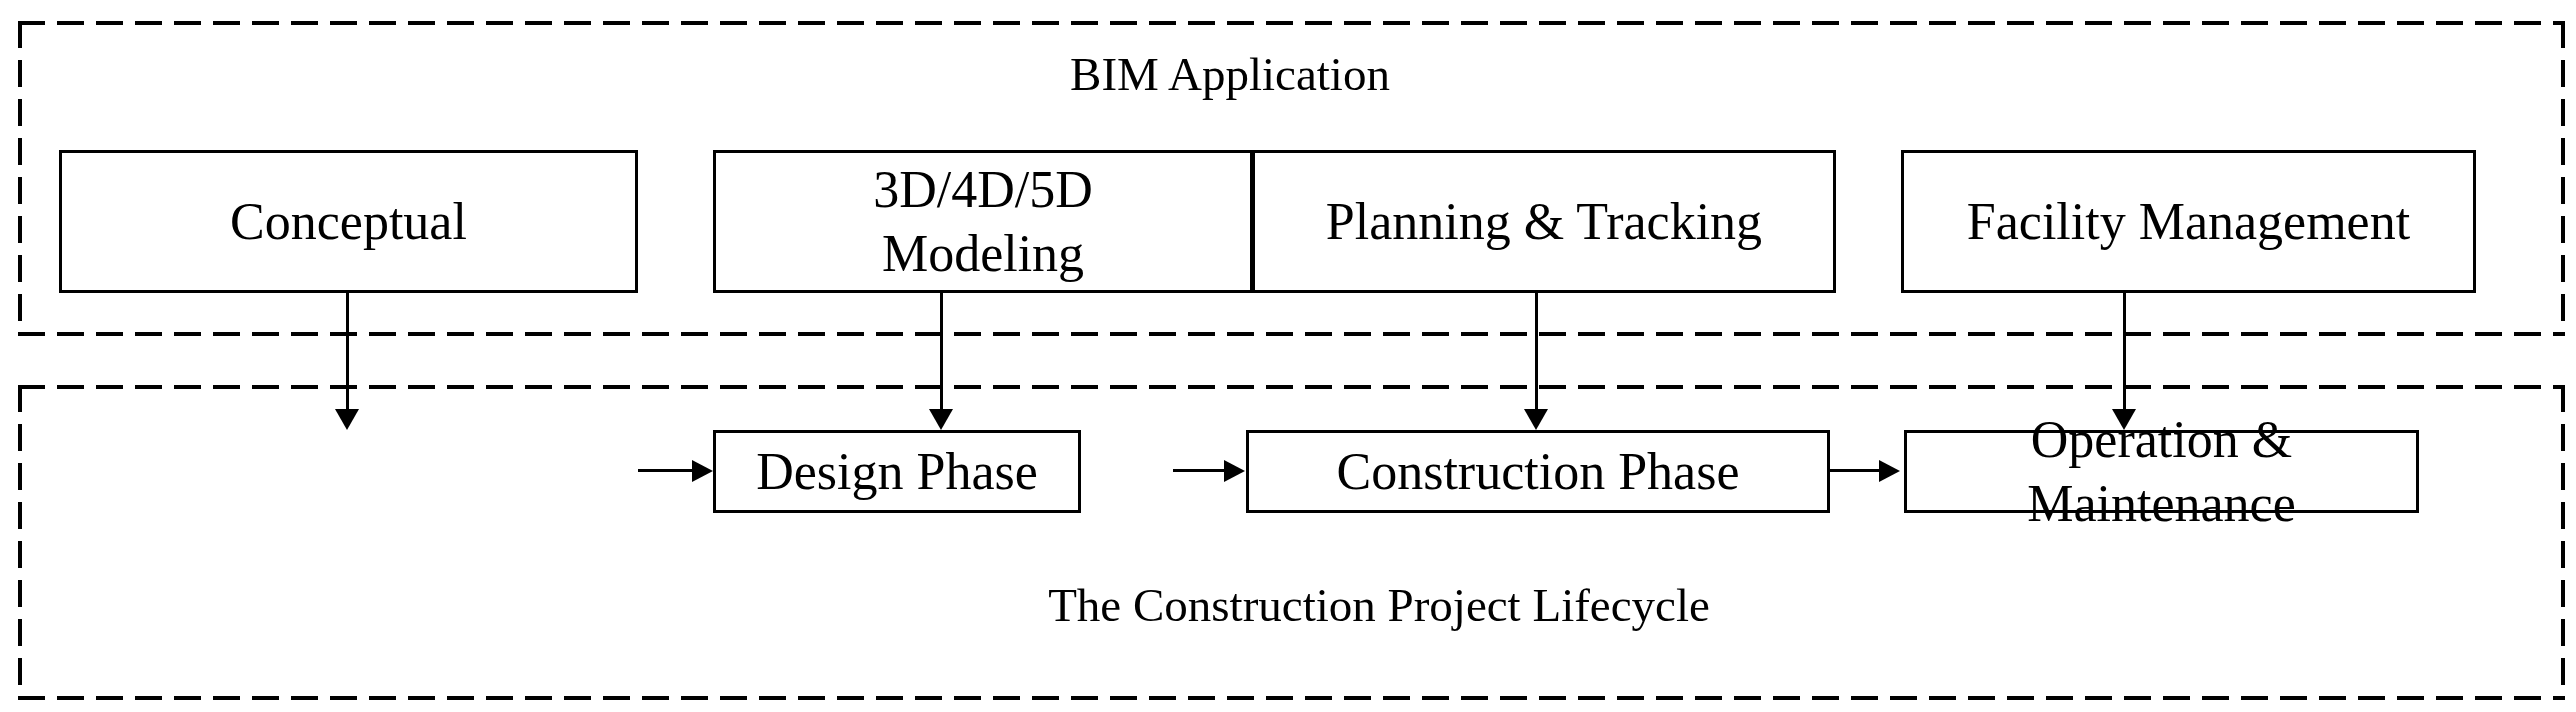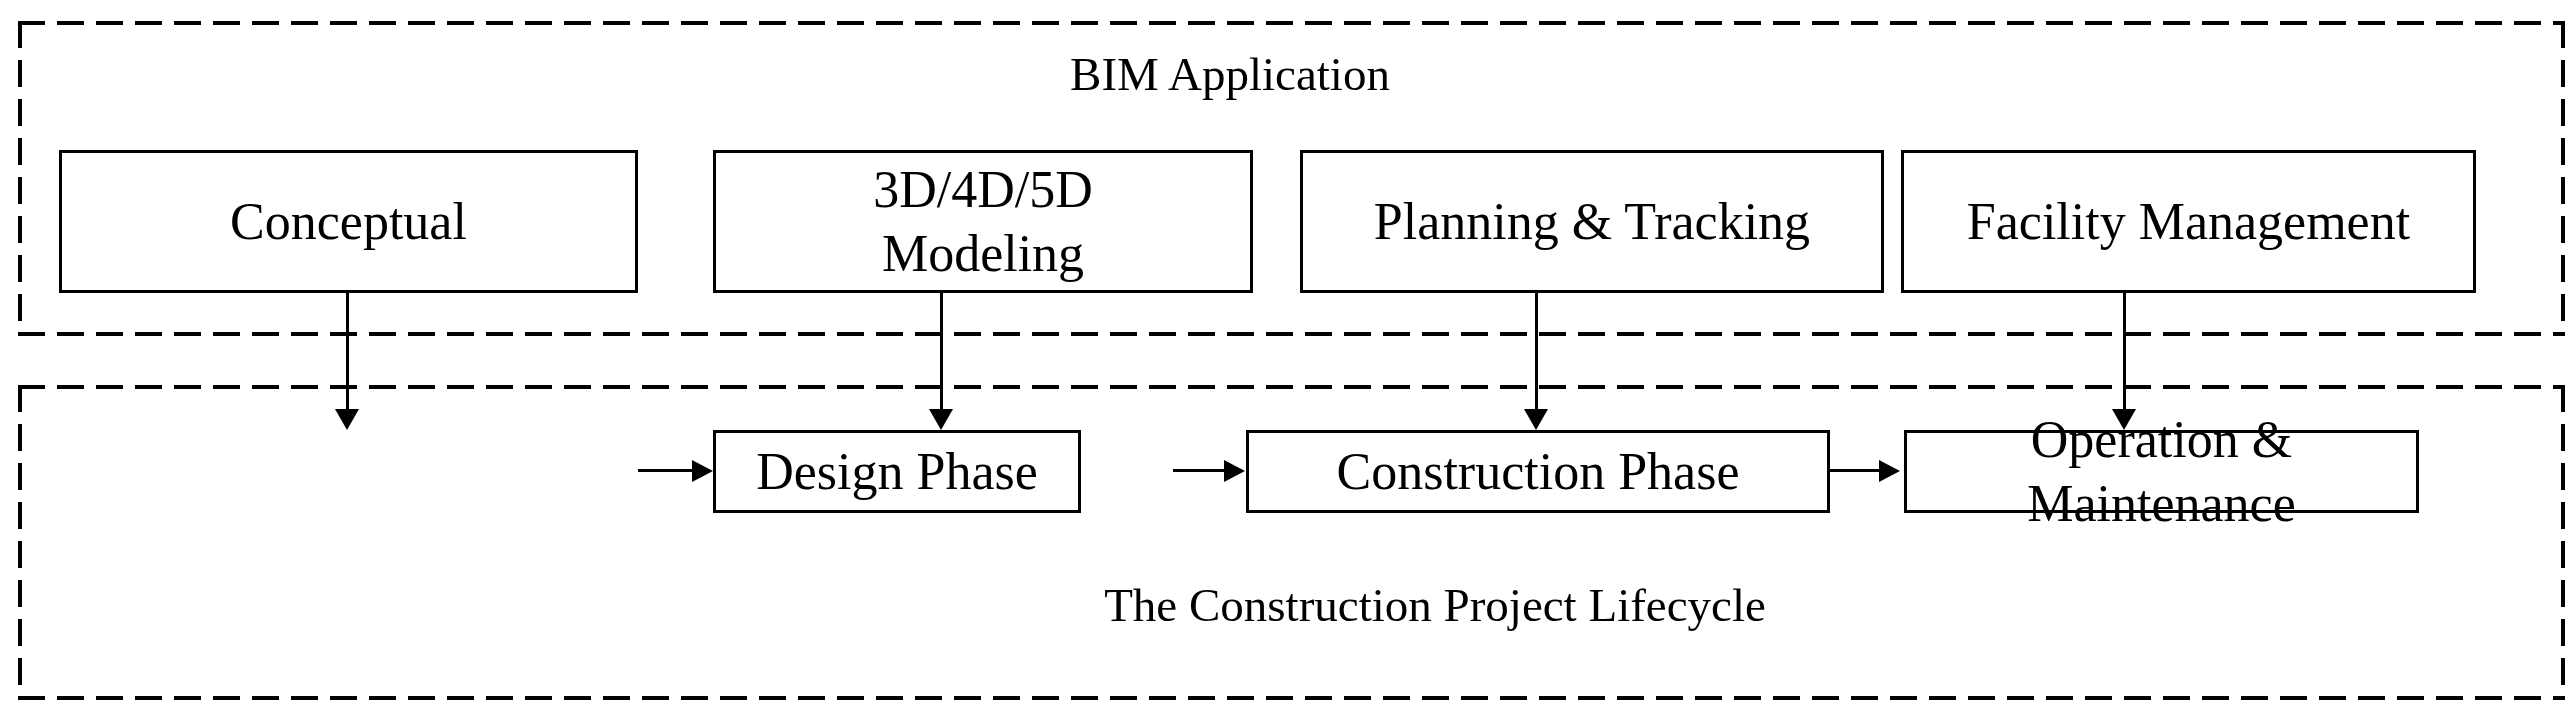--- a/index.html
+++ b/index.html
@@ -30,41 +30,41 @@
 
   .zone-title {
     position: absolute;
     transform: translateX(-50%);
     font-size: 47px;
     line-height: 63px;
     white-space: nowrap;
     text-align: center;
   }
   #bim-title       { left: 1230px; top: 43px;  }
-  #lifecycle-title { left: 1435px; top: 574px; }
+  #lifecycle-title { left: 1379px; top: 574px; }
 
   .node {
     position: absolute;
     box-sizing: border-box;
     border: 3.4px solid #000000;
     background: #ffffff;
     display: flex;
     align-items: center;
     justify-content: center;
     text-align: center;
     font-size: 52px;
     line-height: 64px;
     white-space: pre-line;
   }
   .top-row    { top: 150px; height: 143px; }
   .bottom-row { top: 430px; height: 83px; }
 
   #box-conceptual  { left: 59px;   width: 579px; }
   #box-modeling    { left: 713px; width: 540px; }
-  #box-planning    { left: 1300px; width: 584px; }
+  #box-planning    { left: 1252px; width: 584px; }
   #box-facility    { left: 1901px; width: 575px; }
 
   #box-predesign    { left: 59px;   width: 579px; }
   #box-design       { left: 713px; width: 368px; }
   #box-construction { left: 1246px; width: 584px; }
   #box-operation    { left: 1904px; width: 515px; }
 
   
   .vline {
     position: absolute;

